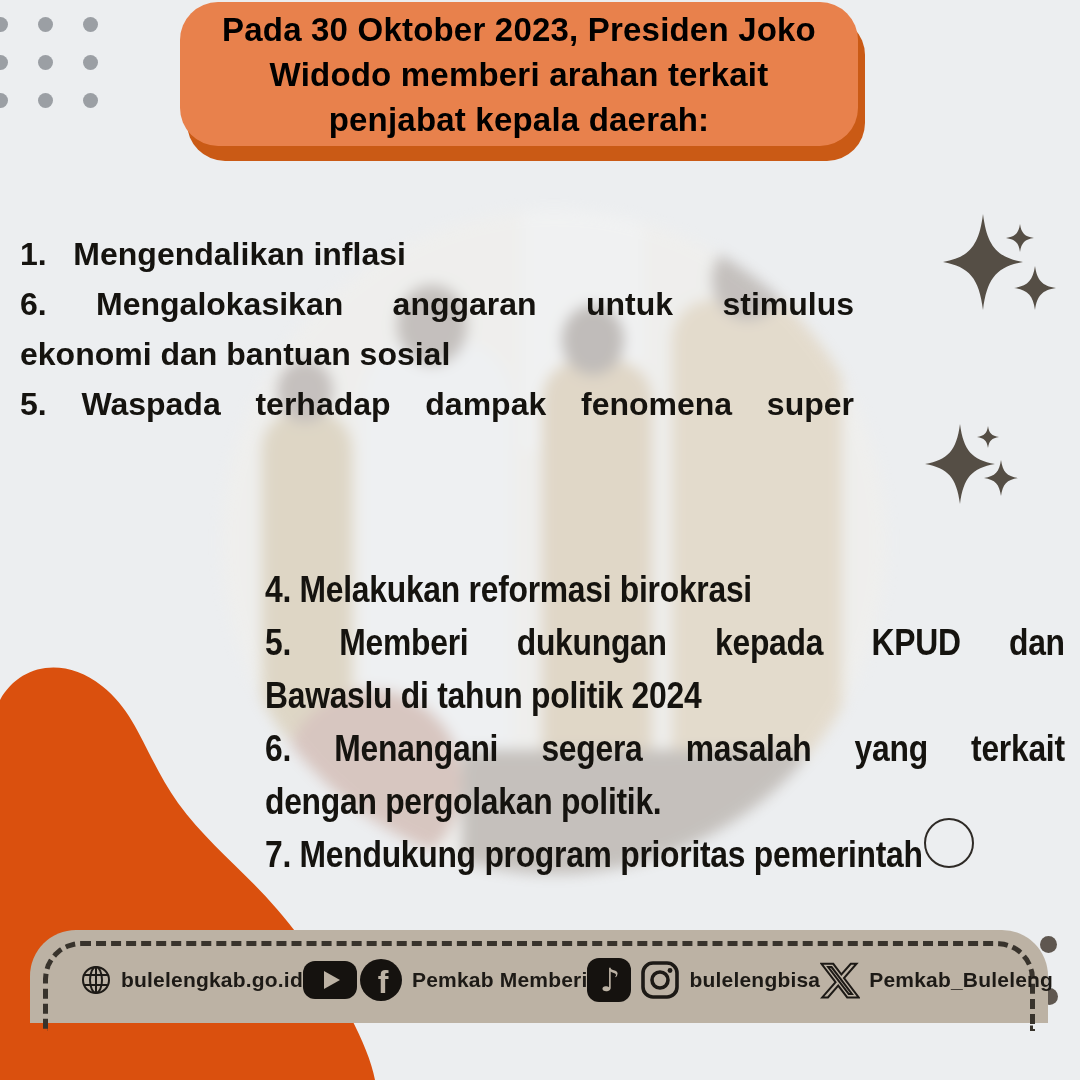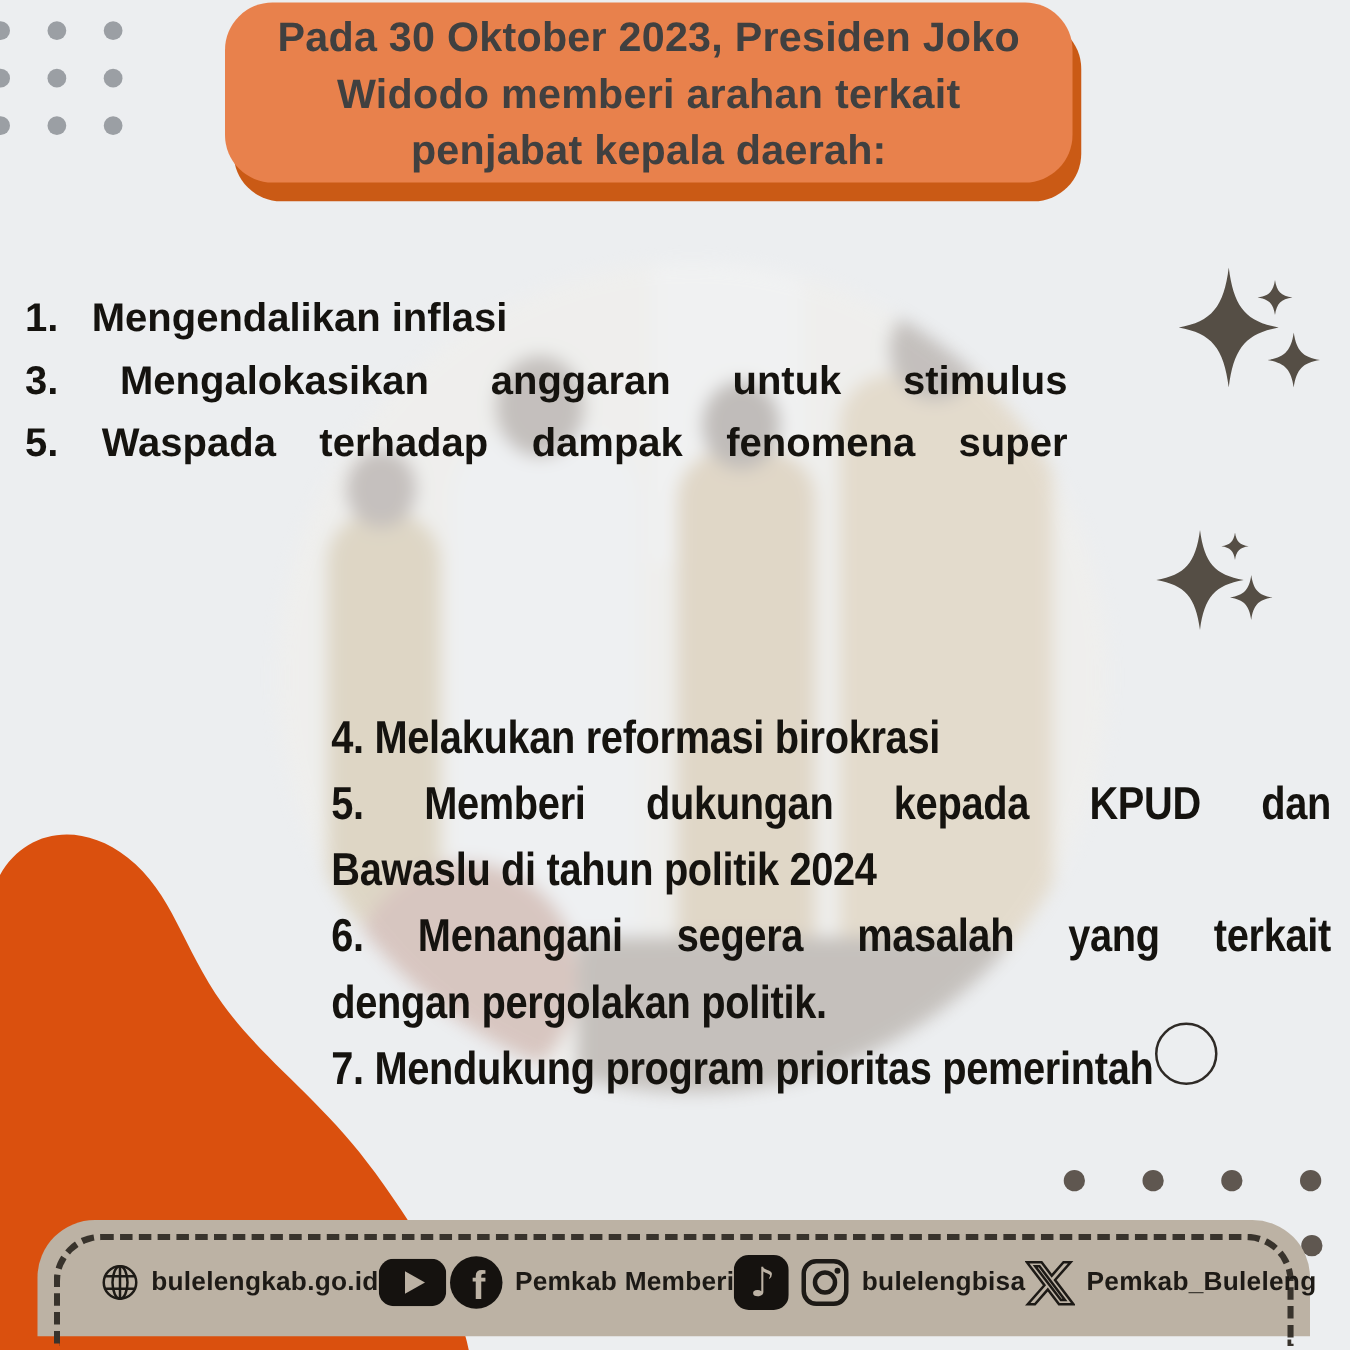--- a/index.html
+++ b/index.html
@@ -23,21 +23,21 @@
   .dot-single { position:absolute; left:1041px; top:988px; z-index:2; }
 
   
   .header-box {
     position:absolute; left:180px; top:2px; width:678px; height:144px; z-index:5;
     background:#e8814c; border-radius:38px;
     box-shadow:7px 15px 0 #ca5a15;
     display:flex; flex-direction:column; justify-content:center; align-items:center;
   }
   .header-line {
-    font-size:33px; font-weight:700; color:#404040; line-height:45px; letter-spacing:.2px;
+    font-size:33px; font-weight:700; color:#000000; line-height:45px; letter-spacing:.2px;
   }
 
   
   .photo {
     position:absolute; left:222px; top:210px; width:664px; height:664px; z-index:1;
     border-radius:50%; overflow:hidden; opacity:.30; filter:blur(7px) saturate(.9);
   }
   .photo div { position:absolute; }
   .ph-bg   { inset:0; background:#f6f1e6; }
   .ph-banner { left:300px; top:0;     width:120px; height:240px; background:#fbfaf7; }
@@ -67,21 +67,21 @@
   .circle-doodle {
     position:absolute; left:924px; top:818px; width:46px; height:46px; z-index:5;
     border:2px solid #2e2a26; border-radius:50%;
   }
 
   
   .blob { position:absolute; left:0; top:648px; z-index:3; }
 
   
   .footer {
-    position:absolute; left:30px; top:976px; width:1018px; height:93px; z-index:6;
+    position:absolute; left:30px; top:930px; width:1018px; height:93px; z-index:6;
     background:#bcb2a4; border-radius:46px 46px 0 0;
   }
   .footer-border {
     position:absolute; left:13px; right:13px; top:11px; bottom:-8px;
     border:5px dashed #38332c; border-bottom:none; border-radius:38px 38px 0 0;
     pointer-events:none;
   }
   .footer-row {
     position:relative; height:100%; box-sizing:border-box;
     display:flex; align-items:center; justify-content:space-between;
@@ -145,21 +145,22 @@
   </svg>
   <svg class="sparkle" style="left:977px; top:426px;" width="22" height="22" viewBox="0 0 100 100" preserveAspectRatio="none">
     <path d="M50 0C55 33 67 45 100 50C67 55 55 67 50 100C45 67 33 55 0 50C33 45 45 33 50 0Z"></path>
   </svg>
   <svg class="sparkle" style="left:984px; top:460px;" width="34" height="36" viewBox="0 0 100 100" preserveAspectRatio="none">
     <path d="M50 0C55 33 67 45 100 50C67 55 55 67 50 100C45 67 33 55 0 50C33 45 45 33 50 0Z"></path>
   </svg>
 
   <div class="list list-left">
     <div class="line">1. &nbsp; Mengendalikan inflasi</div>
-    <div class="line j">3. Mengalokasikan anggaran untuk stimulus</div>
+    <div class="line j">6. Mengalokasikan anggaran untuk stimulus</div>
+    <div class="line">ekonomi dan bantuan sosial</div>
     <div class="line j">5. Waspada terhadap dampak fenomena super</div>
   </div>
 
   <div class="list list-right">
     <div class="line">4. Melakukan reformasi birokrasi</div>
     <div class="line j">5. Memberi dukungan kepada KPUD dan</div>
     <div class="line">Bawaslu di tahun politik 2024</div>
     <div class="line j">6. Menangani segera masalah yang terkait</div>
     <div class="line">dengan pergolakan politik.</div>
     <div class="line">7. Mendukung program prioritas pemerintah</div>

